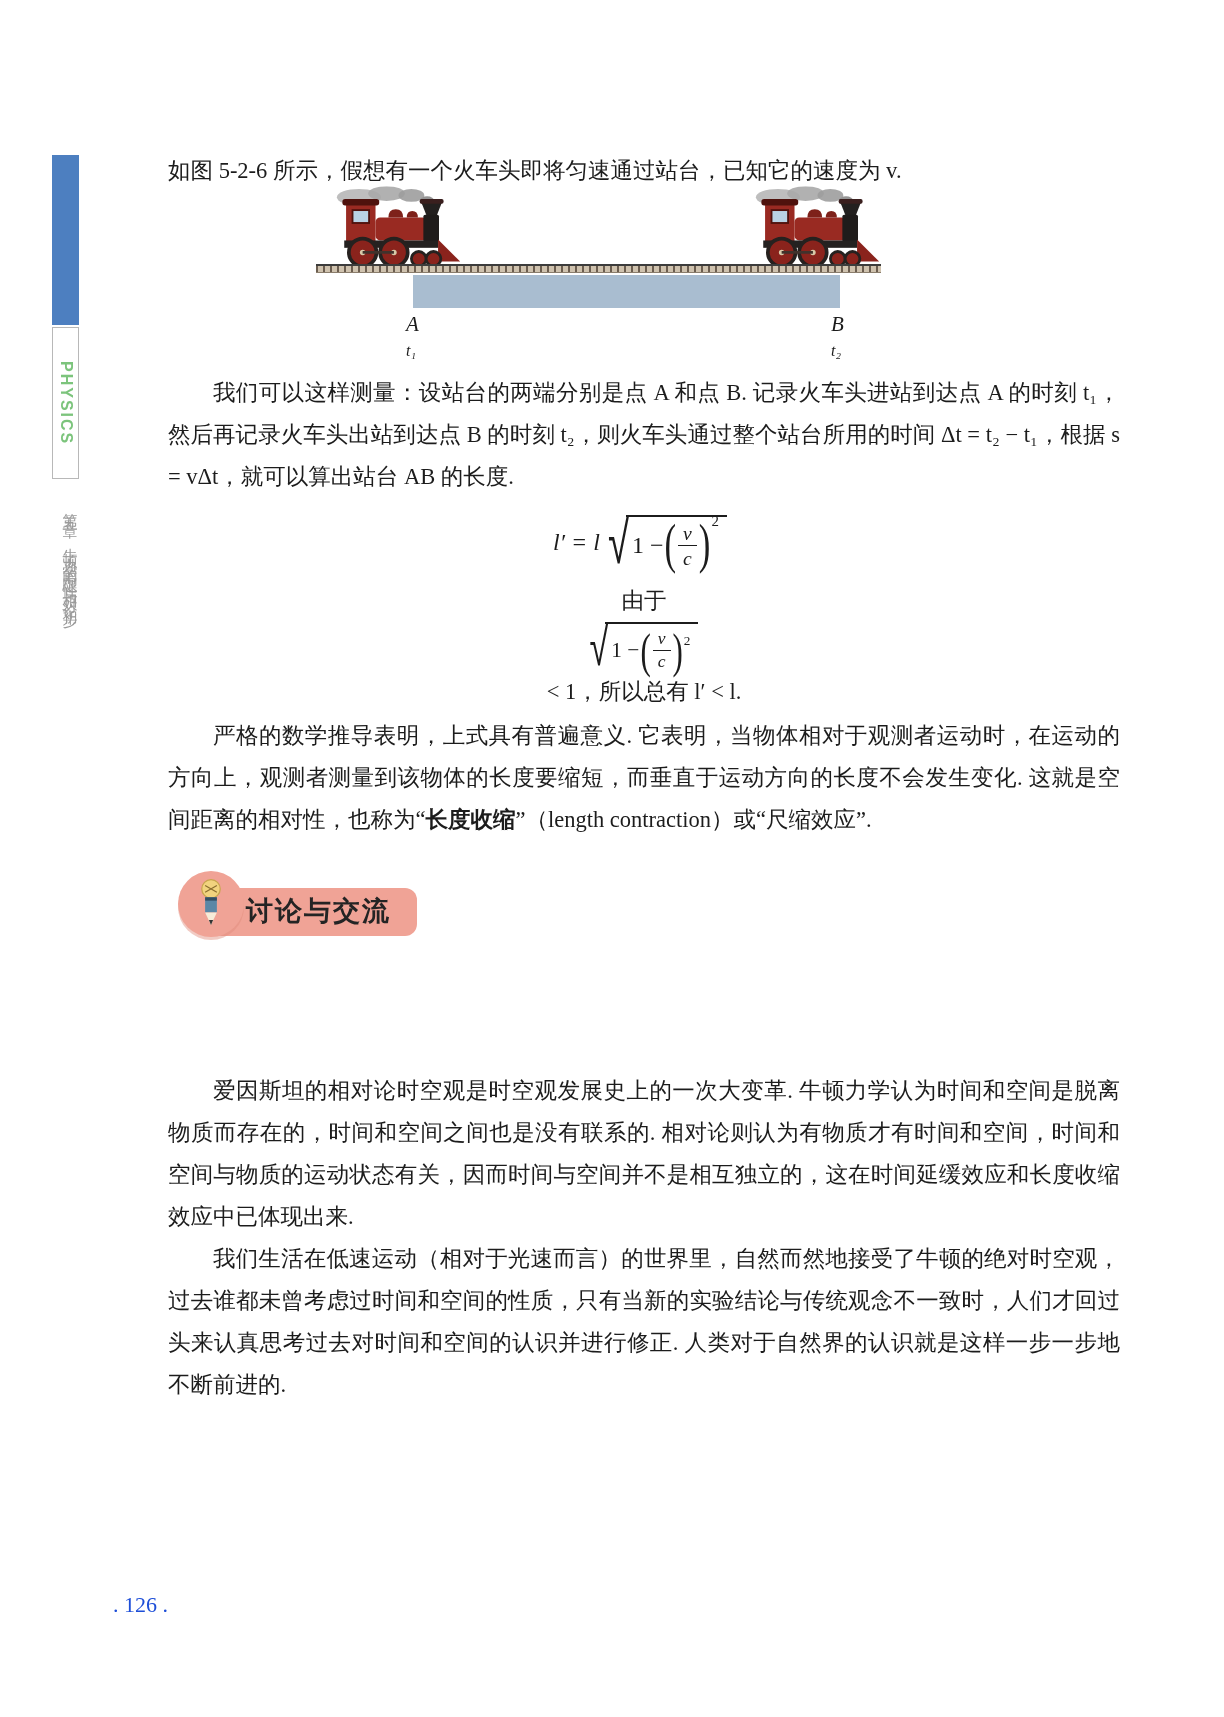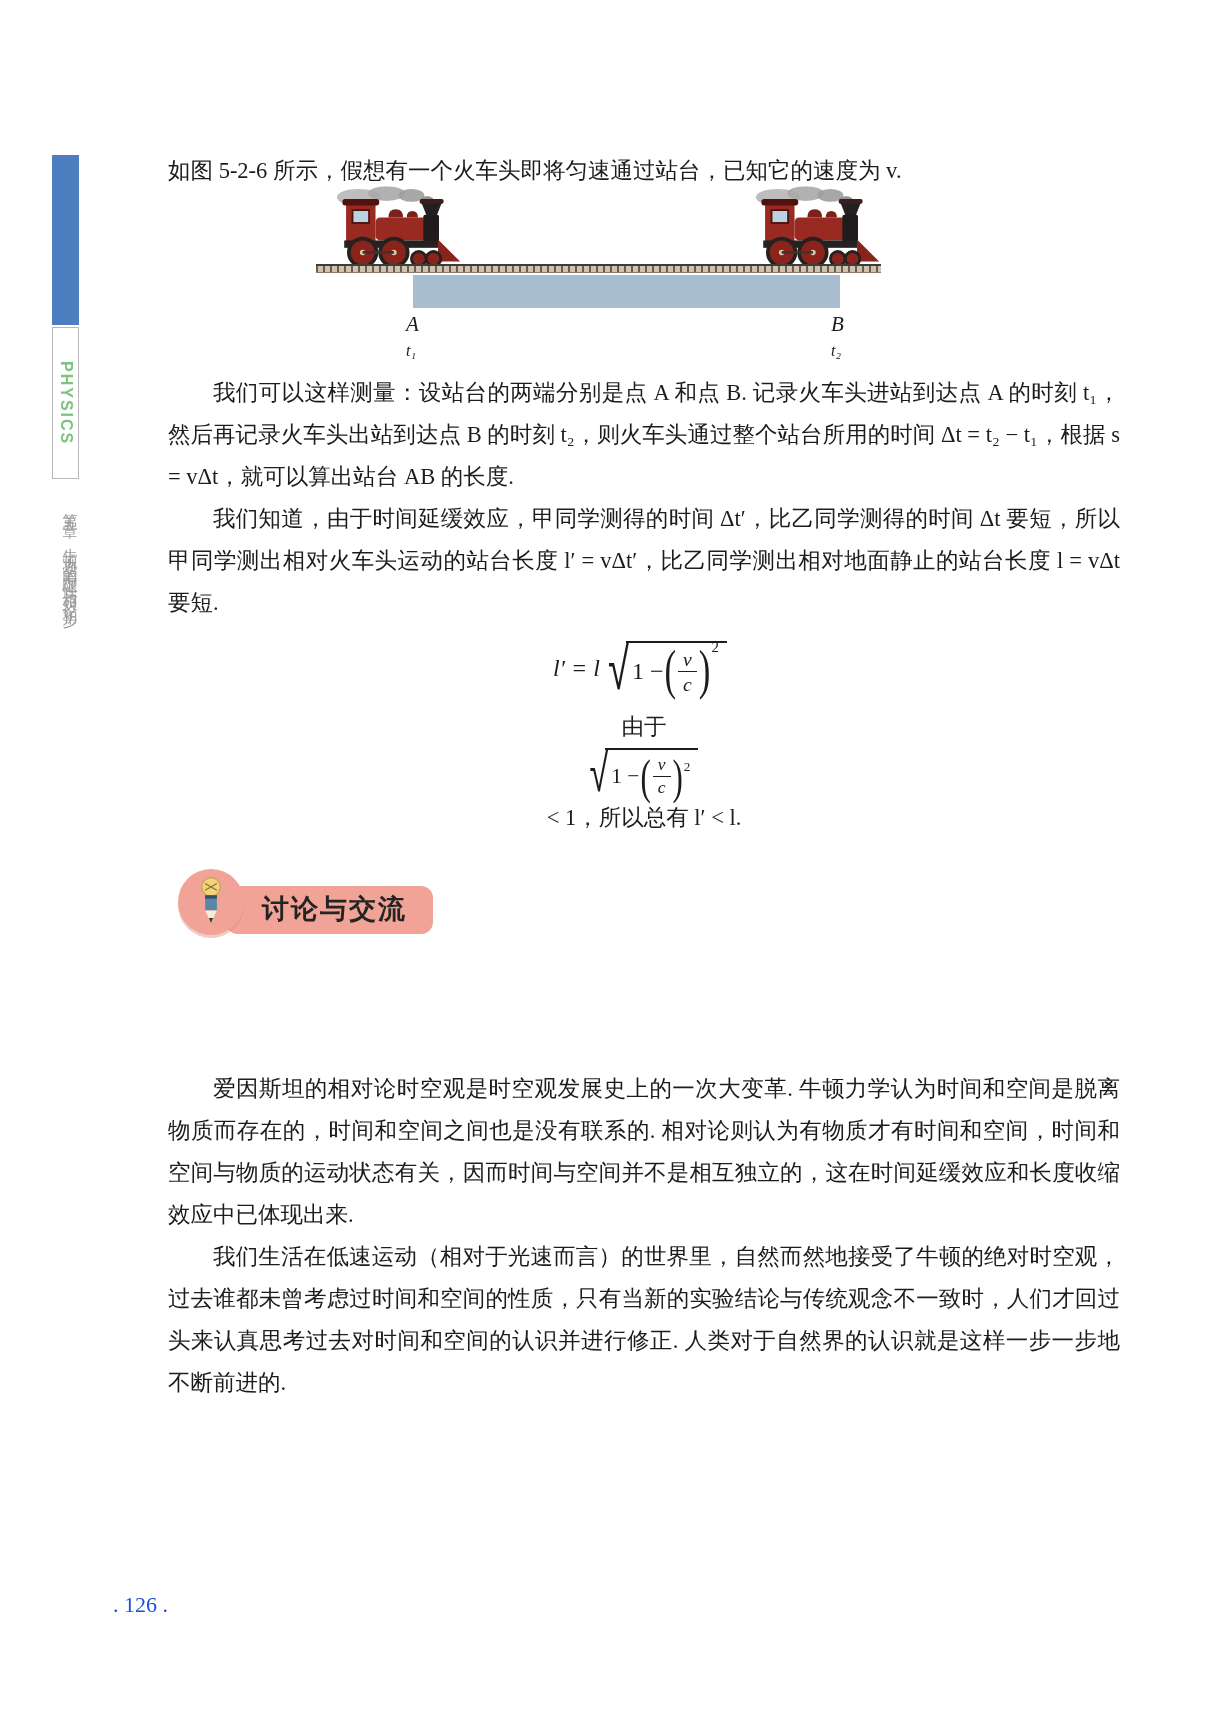--- a/index.html
+++ b/index.html
@@ -78,21 +78,21 @@
 
   
   .discussion { position:relative; margin-top:30px; height:175px; }
   .disc-circle {
     position:absolute; left:10px; top:0; width:66px; height:66px; border-radius:50%;
     background:var(--discussion-pink,#f0a396); z-index:3;
     display:flex; align-items:center; justify-content:center;
     box-shadow:0 3px 0 rgba(224,140,125,.45);
   }
   .disc-tag {
-    position:absolute; left:58px; top:17px; z-index:2;
+    position:absolute; left:42px; top:17px; z-index:2;
     background:var(--discussion-pink,#f0a396); color:#242424;
     border-radius:12px; padding:5px 26px 7px 36px;
     font-family:"Liberation Sans","DejaVu Sans",sans-serif; font-weight:bold;
     font-size:27px; letter-spacing:2px;
   }
   .disc-box {
     position:absolute; left:16px; right:0; top:40px; bottom:0;
     background:var(--discussion-cream,#fbf3df);
     border-left:2px solid #f3b8ab;
     clip-path:polygon(0 0, calc(100% - 30px) 0, 100% 30px, 100% 100%, 30px 100%, 0 calc(100% - 30px));
@@ -172,21 +172,20 @@
           <span>B</span><br>
           <span class="tsub">t₂</span>
         </div>
       </div>
       <div class="fig-space"></div>
     </figure>
 
     <p class="body-text">我们可以这样测量：设站台的两端分别是点 A 和点 B. 记录火车头进站到达点 A 的时刻 t₁，然后再记录火车头出站到达点 B 的时刻 t₂，则火车头通过整个站台所用的时间 Δt = t₂ − t₁，根据 s = vΔt，就可以算出站台 AB 的长度.</p>
 
 
-    <p class="body-text">我们知道，由于时间延缓效应，甲同学测得的时间 Δt′，比乙同学测得的时间 Δt 要短，所以甲同学测出相对火车头运动的站台长度 l′ = vΔt′，比乙同学测出相对地面静止的站台长度 l = vΔt 要短.</p>
 
 
     <div class="formula-display">
       <span class="mi">l′ = l</span>
       <span class="sqrt">
         <span class="sqrt-sign">√</span>
         <span class="sqrt-body">
           <span>1 −</span>
           <span class="paren">(</span>
           <span class="frac">
@@ -210,20 +209,23 @@
             <span class="num mi">v</span>
             <span class="den mi">c</span>
           </span>
           <span class="paren">)</span>
           <span class="expo">2</span>
         </span>
       </span>
       <span>&lt; 1，所以总有 l′ &lt; l.</span>
     </p>
 
+    <p class="body-text">
+      <span>严格的数学推导表明，上式具有普遍意义. 它表明，当物体相对于观测者运动时，在运动的方向上，观测者测量到该物体的长度要缩短，而垂直于运动方向的长度不会发生变化. 这就是空间距离的相对性，也称为“</span><b class="hei">长度收缩</b><span>”（length contraction）或“尺缩效应”.</span>
+    </p>
 
     <section class="discussion">
       <div class="disc-circle">
         <svg viewBox="0 0 40 62" width="34" height="52">
           <circle cx="20" cy="13" r="11" fill="#f1d37e" stroke="#c8a64d" stroke-width="1.5"></circle>
           <path d="M13 9 l14 8 M13 17 l14 -8" stroke="#8a6e2f" stroke-width="1.4"></path>
           <rect x="13" y="23" width="14" height="18" fill="#5b87a6"></rect>
           <rect x="13" y="23" width="14" height="4" fill="#334f63"></rect>
           <polygon points="13,41 27,41 20,56" fill="#f6ecd9"></polygon>
           <polygon points="17.5,50 22.5,50 20,56" fill="#333333"></polygon>

